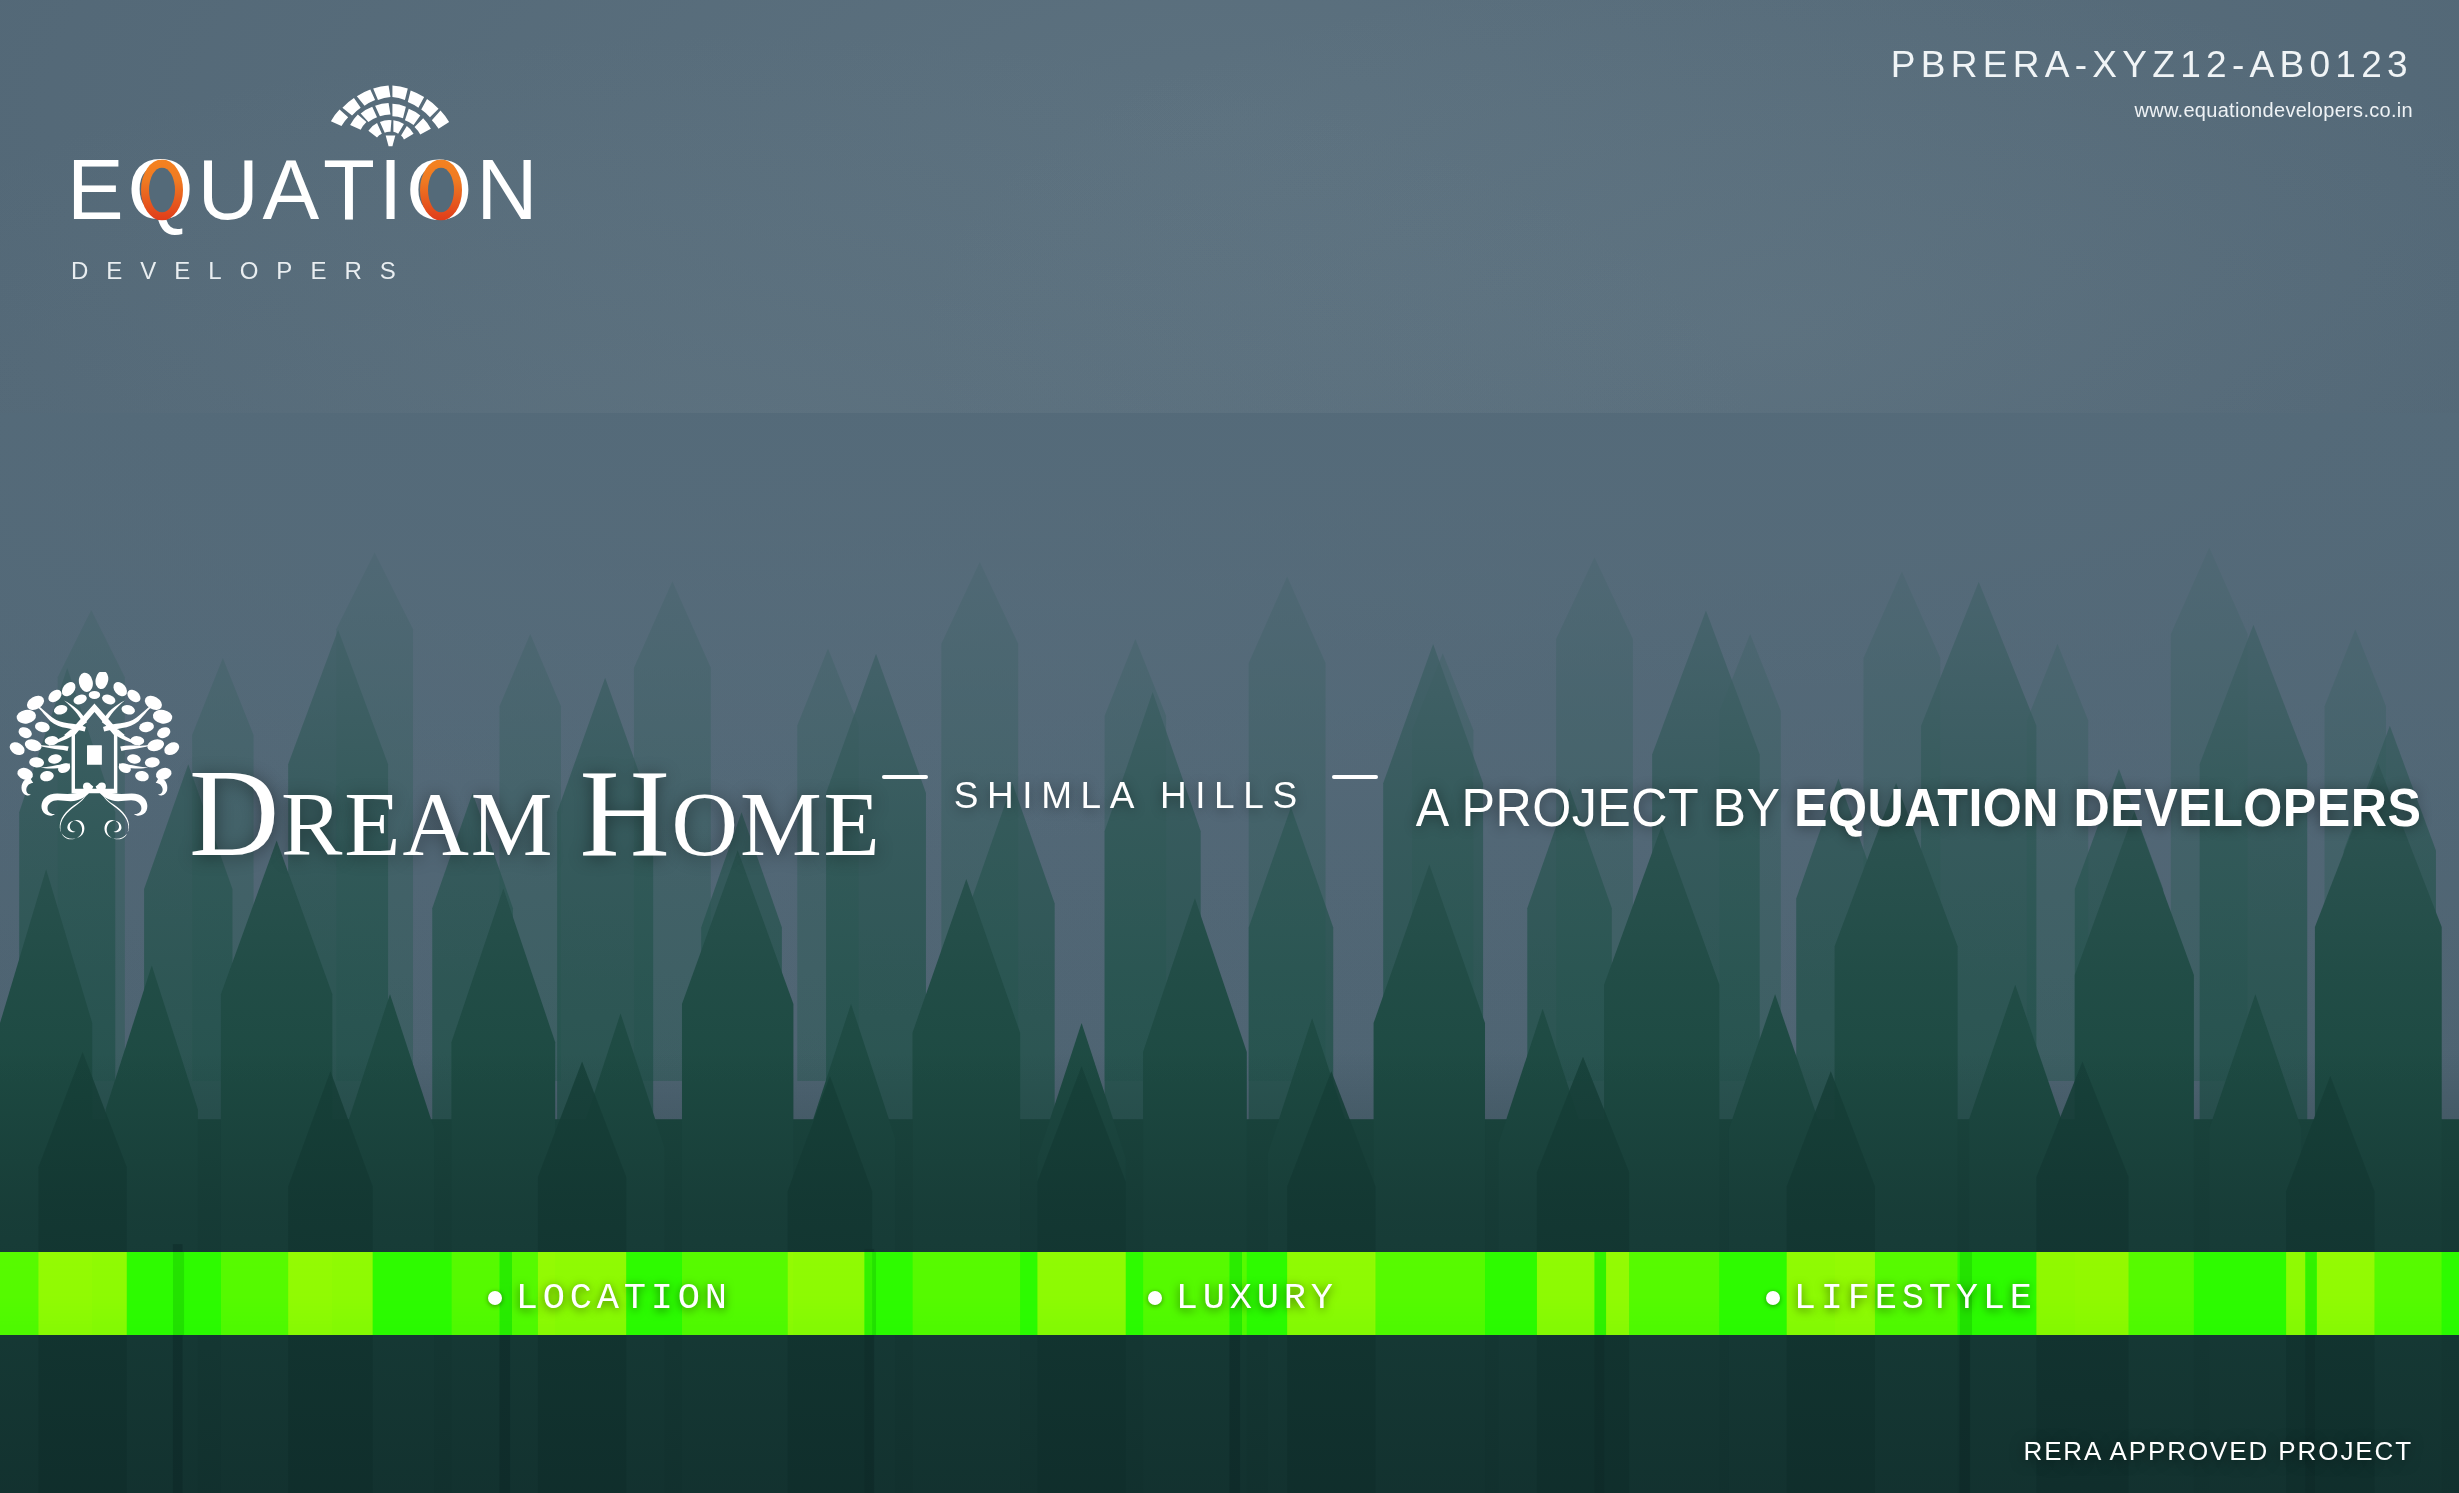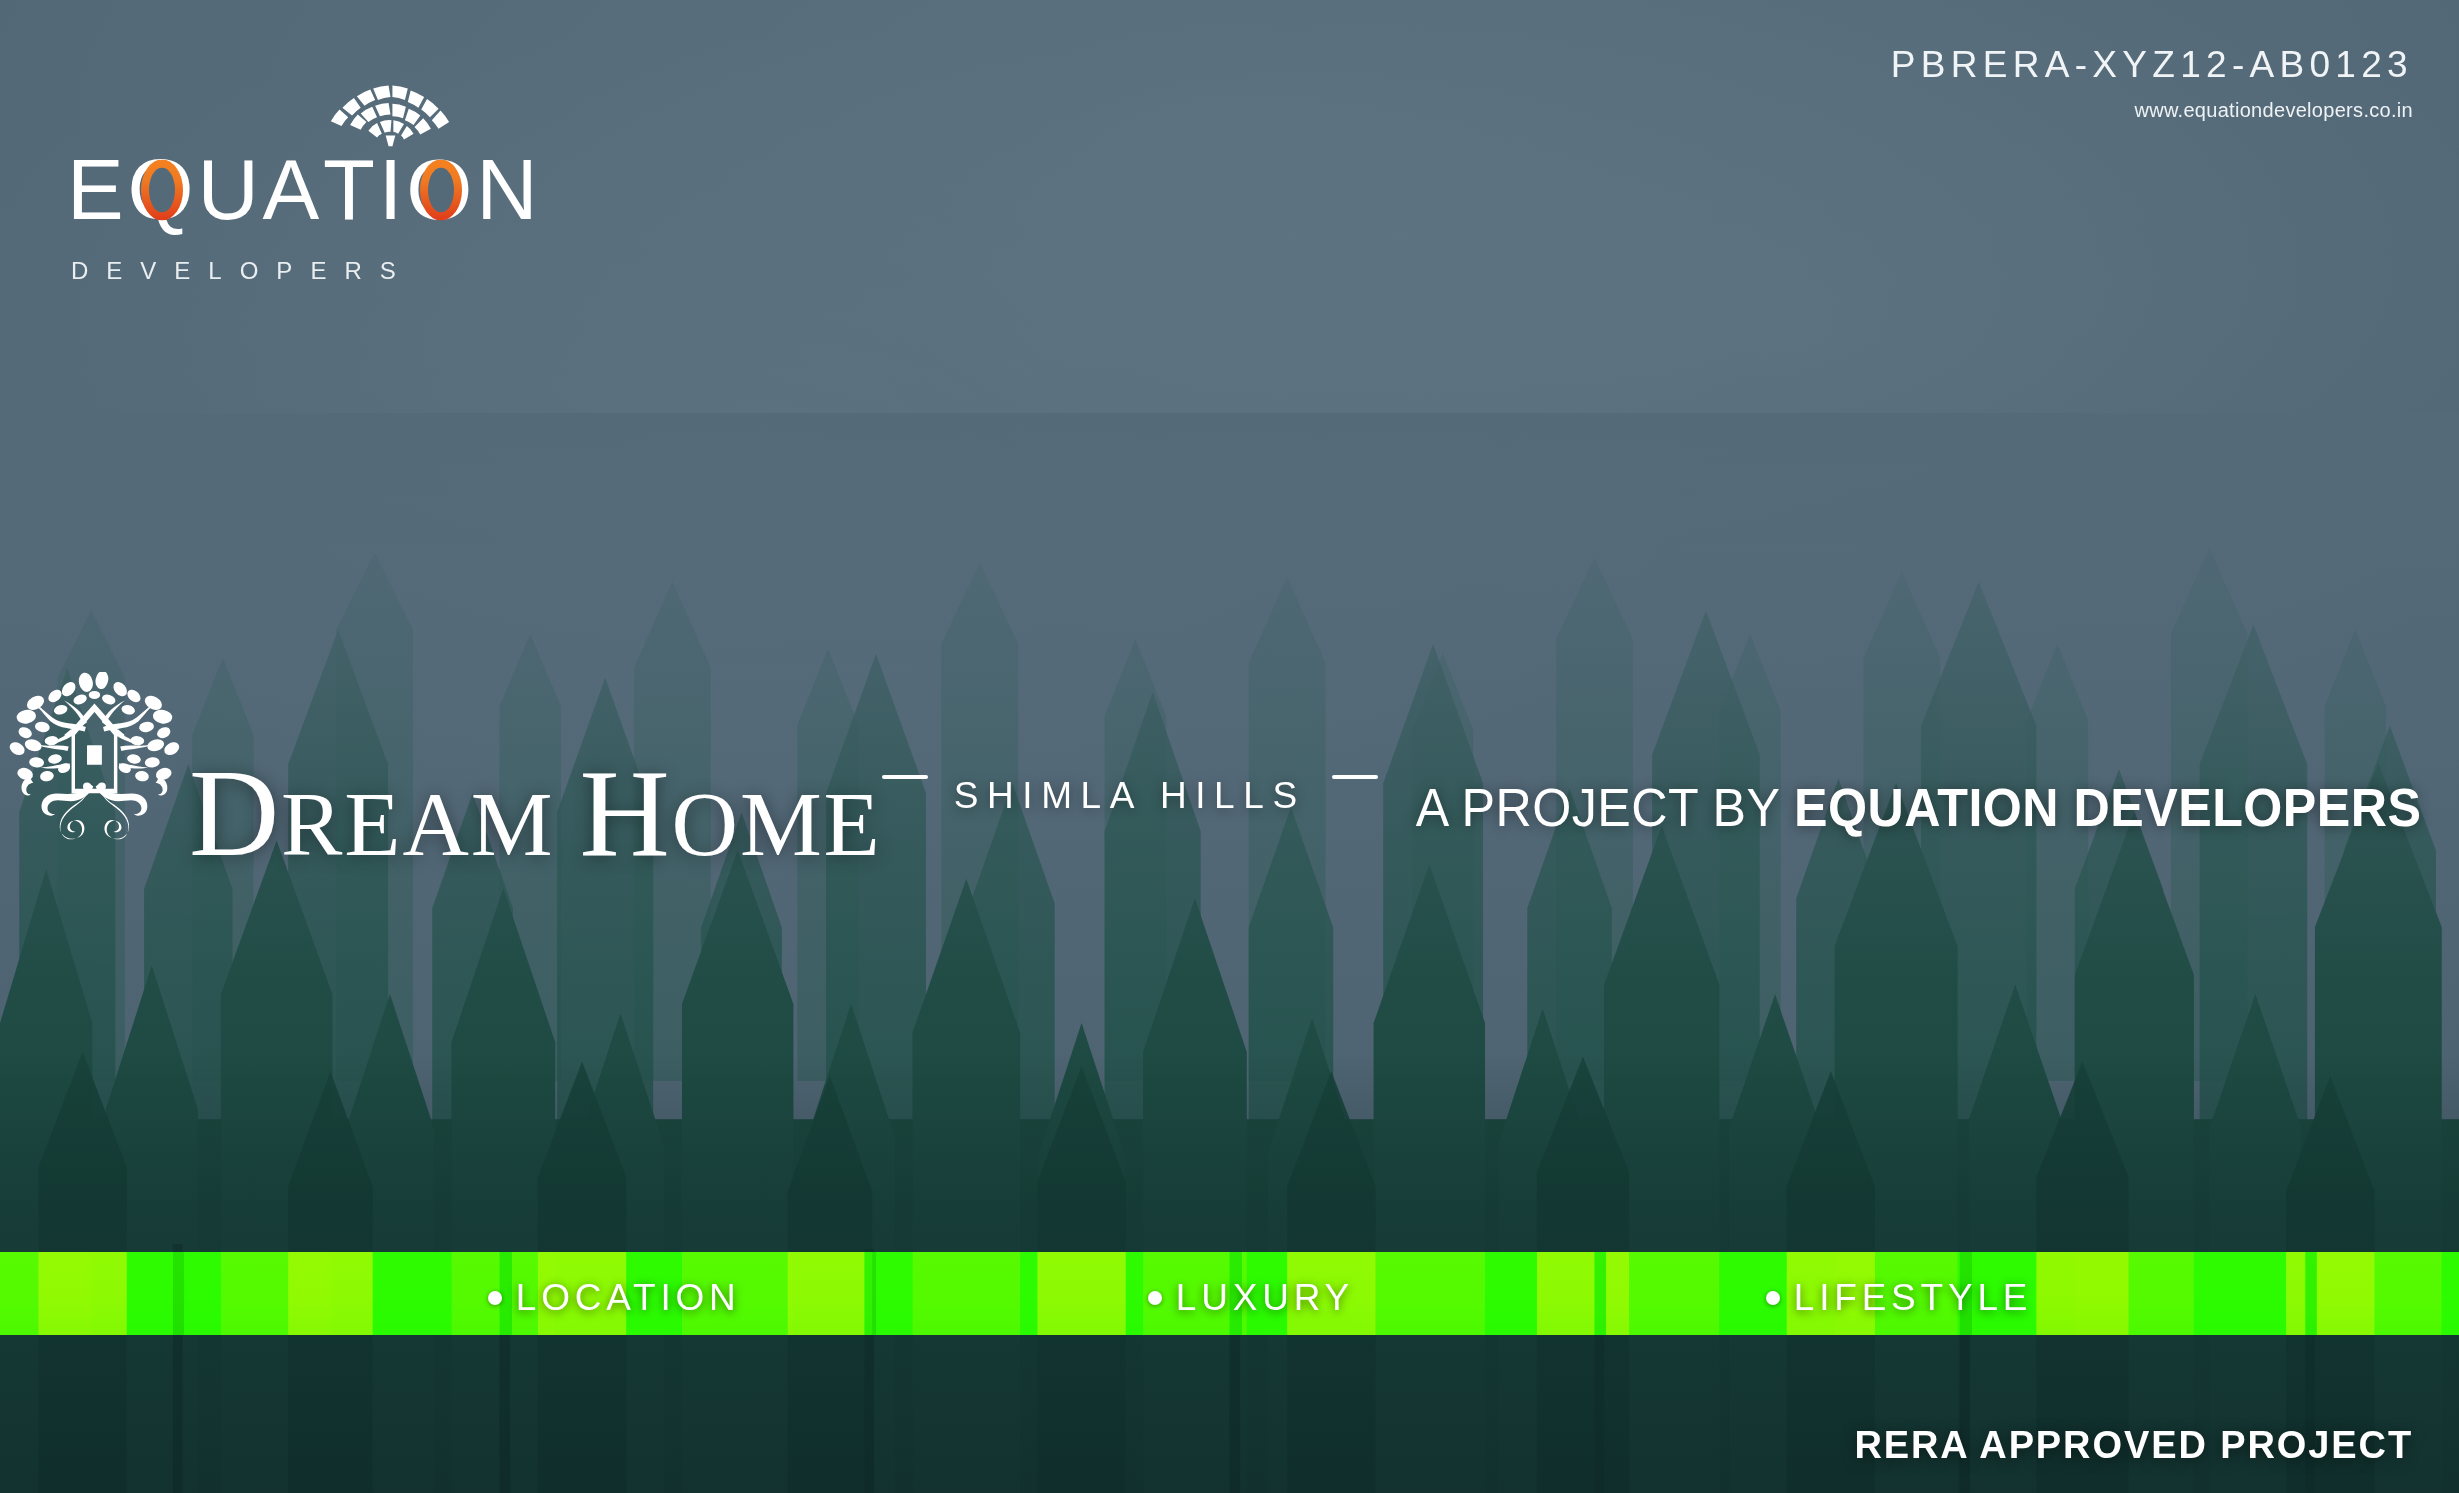--- a/index.html
+++ b/index.html
@@ -164,21 +164,21 @@
     font-size:54px; letter-spacing:0.5px; color:#fff;
     font-weight:400; white-space:nowrap;
     transform:scaleX(.93) translateY(-13.4px);
     text-shadow:0 1.9px 13.4px rgba(0,0,0,.45);
   }
   .byline b{ font-weight:700; }
 
   
   .features{
     position:absolute; top:1252px; left:0; right:0; height:92px;
-    display:flex; align-items:center;
+    display:flex; align-items:center;font-family:Liberation Mono, monospace;
   }
   .feature{
     position:absolute;
     display:flex; align-items:center; gap:13.4px;
     color:#fff; white-space:nowrap;
   }
   .feature .dot{
     width:14.4px; height:14.4px; border-radius:50%; background:#fff;
     box-shadow:0 1px 5.8px rgba(0,0,0,.4);
   }
@@ -186,21 +186,21 @@
     font-size:37px; letter-spacing:4.8px; font-weight:400;
     text-shadow:0 1.9px 9.6px rgba(0,0,0,.55);
   }
   .f-location{ left:488px; }
   .f-luxury{ left:1148px;text-align:center; }
   .f-lifestyle{ left:1766px; }
 
   
   .rera-footer{
     position:absolute; right:46px; bottom:27px;
-    font-size:38px; letter-spacing:1.9px; color:#fff; font-weight:700;
+    font-size:26px; letter-spacing:1.9px; color:#fff; font-weight:400;
     white-space:nowrap;
     text-shadow:0 1.9px 13.4px rgba(0,0,0,.5);
   }
 </style>
 </head>
 <body>
 
 <div class="stage">
 
   <div class="sky"></div>

